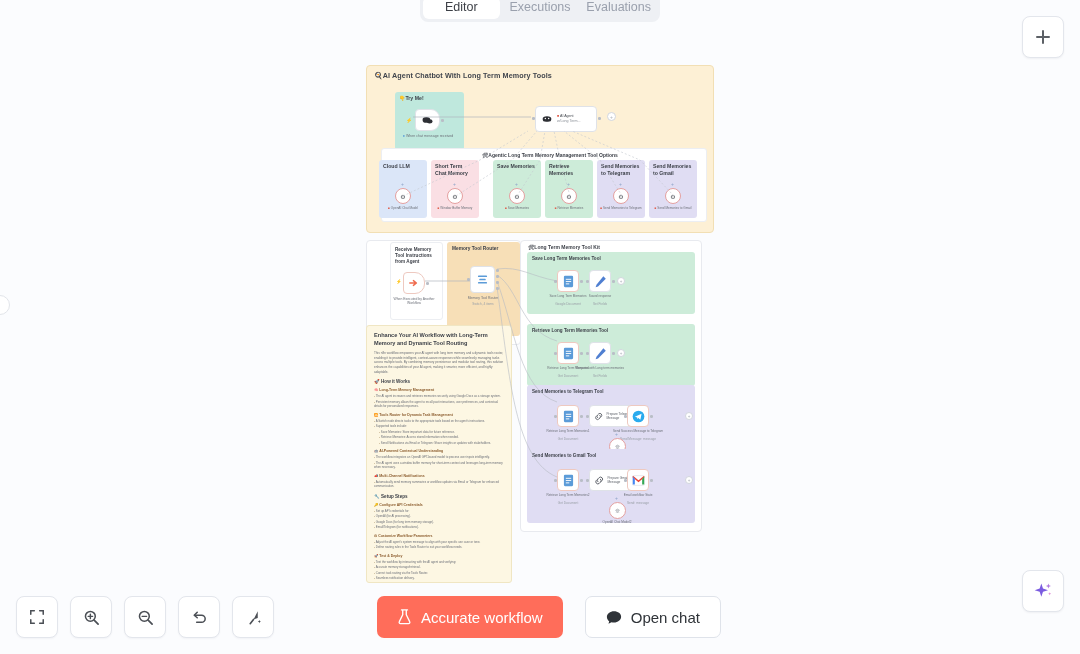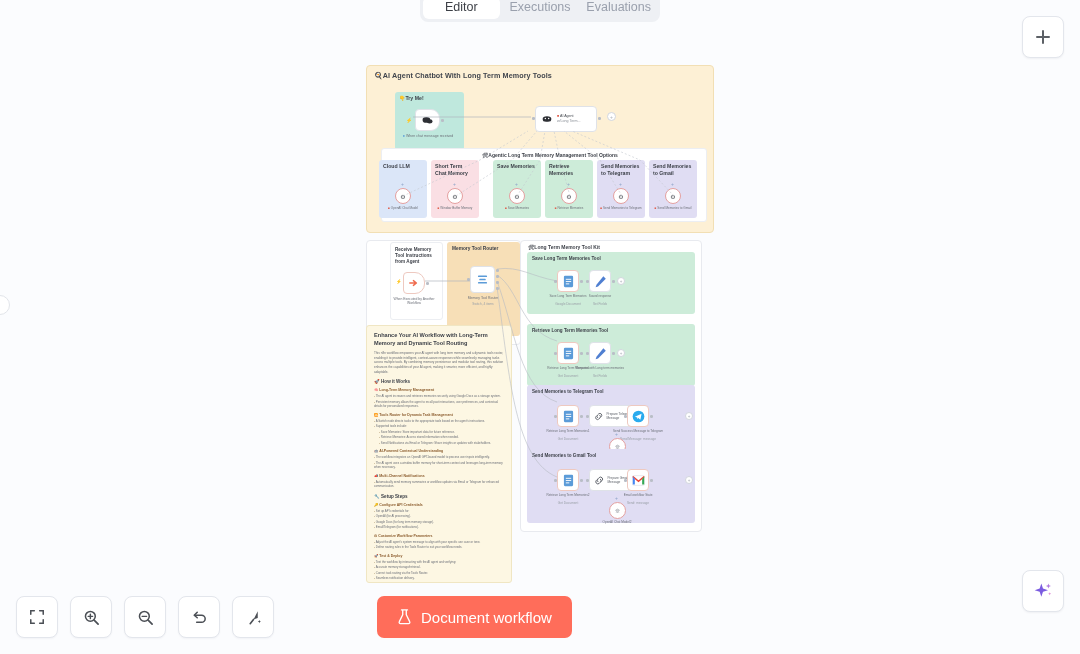--- a/index.html
+++ b/index.html
@@ -548,17 +548,23 @@
     </svg>
   </div>
 </div>
 
 <div class="actions">
   <button class="btn-exec">
     <svg width="15" height="16" viewBox="0 0 16 18">
       <path d="M6 1v5.5L2.2 14.2A1.5 1.5 0 0 0 3.5 16.5h9a1.5 1.5 0 0 0 1.3-2.3L10 6.5V1" stroke="#fff" stroke-width="1.5" fill="none" stroke-linejoin="round"></path>
       <path d="M4.6 1h6.8" stroke="#fff" stroke-width="1.5" stroke-linecap="round"></path>
     </svg>
-    <span>Document workflow</span>
+    <span>Accurate workflow</span>
+  </button>
+  <button class="btn-chat">
+    <svg width="16" height="15" viewBox="0 0 18 16">
+      <path d="M9 1C4.6 1 1 3.9 1 7.5c0 1.9 1 3.6 2.6 4.8L2.8 15l3.4-1.6c.9.2 1.8.3 2.8.3 4.4 0 8-2.9 8-6.5S13.4 1 9 1z" fill="#2f3338"></path>
+    </svg>
+    <span>Open chat</span>
   </button>
 </div>
 
 <div class="edge-circle"></div>
 
 </body></html>

